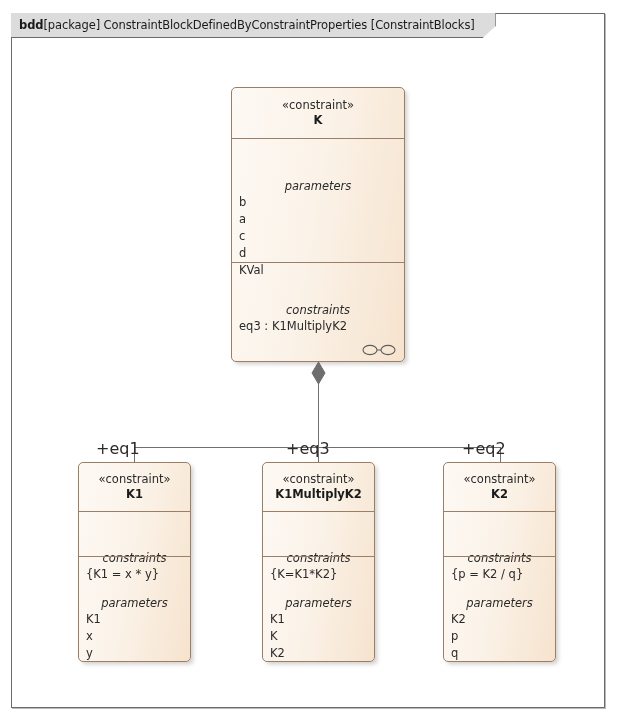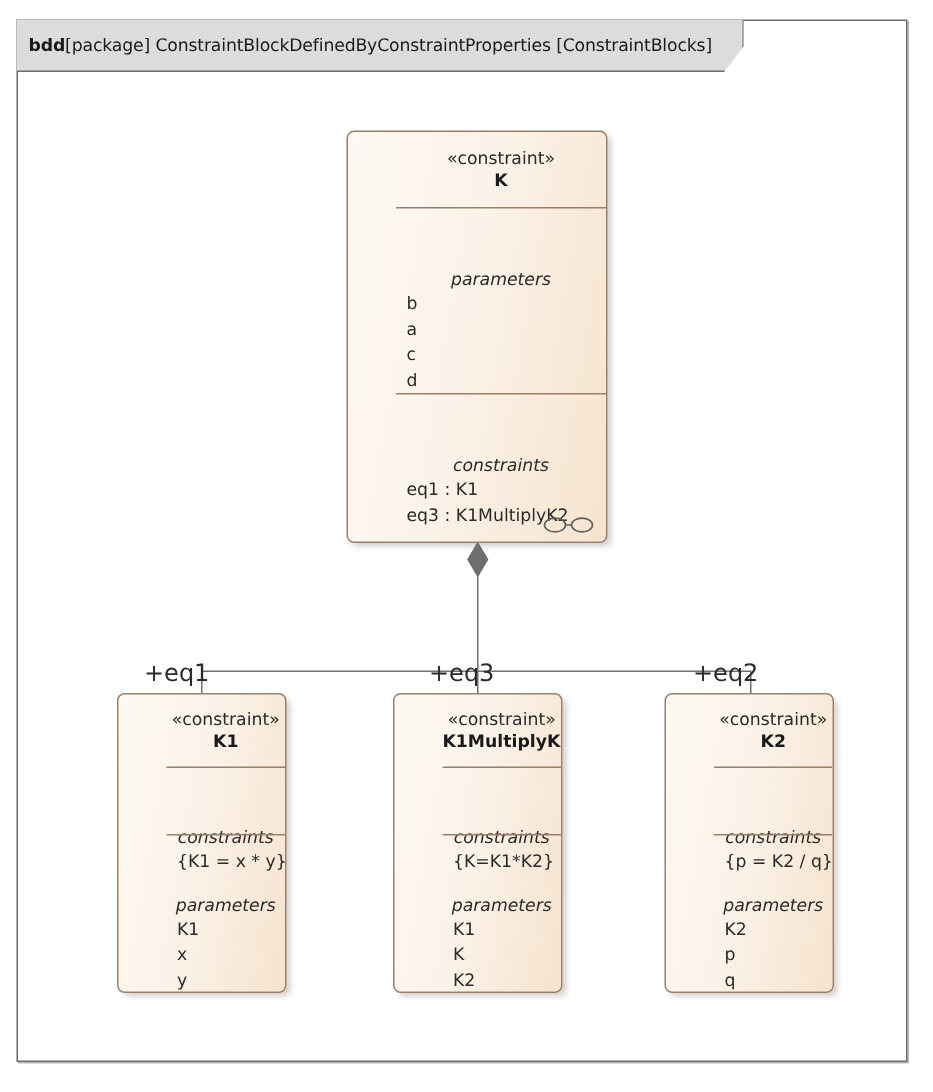--- a/index.html
+++ b/index.html
@@ -26,21 +26,21 @@
     box-shadow: 1px 1px 0 0 #b9b9b9;
     background: #ffffff;
     box-sizing: border-box;
   }
 
   
   #frame-tab {
     position: absolute;
     left: 11px;
     top: 13px;
-    height: 35px;
+    height: 25px;
     background: #dcdcdc;
     border: 1px solid #6b6b6b;
     border-top: none;
     border-left: none;
     box-sizing: border-box;
     display: flex;
     align-items: center;
     padding: 0 0 0 8px;
     white-space: nowrap;
     
@@ -58,21 +58,20 @@
 
   
   .block {
     position: absolute;
     box-sizing: border-box;
     border: 1px solid #9a7f68;
     border-radius: 5px;
     background: linear-gradient(100deg, #fdf9f4 0%, #fbf3e9 45%, #f6e3ce 100%);
     box-shadow: 3px 3px 4px -1px rgba(120,110,100,0.35);
     overflow: hidden;
-    padding-left: 32px;
   }
   .block-section {
     box-sizing: border-box;
     position: relative;
   }
   .block-section + .block-section {
     border-top: 1px solid #9a7f68;
   }
   .stereotype {
     text-align: center;
@@ -149,25 +148,25 @@
     <div class="stereotype">«constraint»</div>
     <div class="blockname">K</div>
   </div>
 
   <div class="block-section" style="height:124px; padding-top:6px;">
     <div class="sec-head-italic">parameters</div>
     <div class="feature">b</div>
     <div class="feature">a</div>
     <div class="feature">c</div>
     <div class="feature">d</div>
+    <div class="feature">KVal</div>
   </div>
 
   <div class="block-section" style="height:101px; padding-top:6px;">
     <div class="sec-head-italic">constraints</div>
-    <div class="feature">eq1 : K1</div>
     <div class="feature">eq3 : K1MultiplyK2</div>
     <svg class="param-icon" viewBox="0 0 34 14">
       <ellipse cx="8" cy="7" rx="7" ry="4.6" fill="none" stroke="#5d5d5d" stroke-width="1.1"></ellipse>
       <ellipse cx="26" cy="7" rx="7" ry="4.6" fill="none" stroke="#5d5d5d" stroke-width="1.1"></ellipse>
       <line x1="15" y1="7" x2="19" y2="7" stroke="#5d5d5d" stroke-width="1.1"></line>
     </svg>
   </div>
 </div>
 
 <div class="diamond" style="left:311px; top:362px;">

